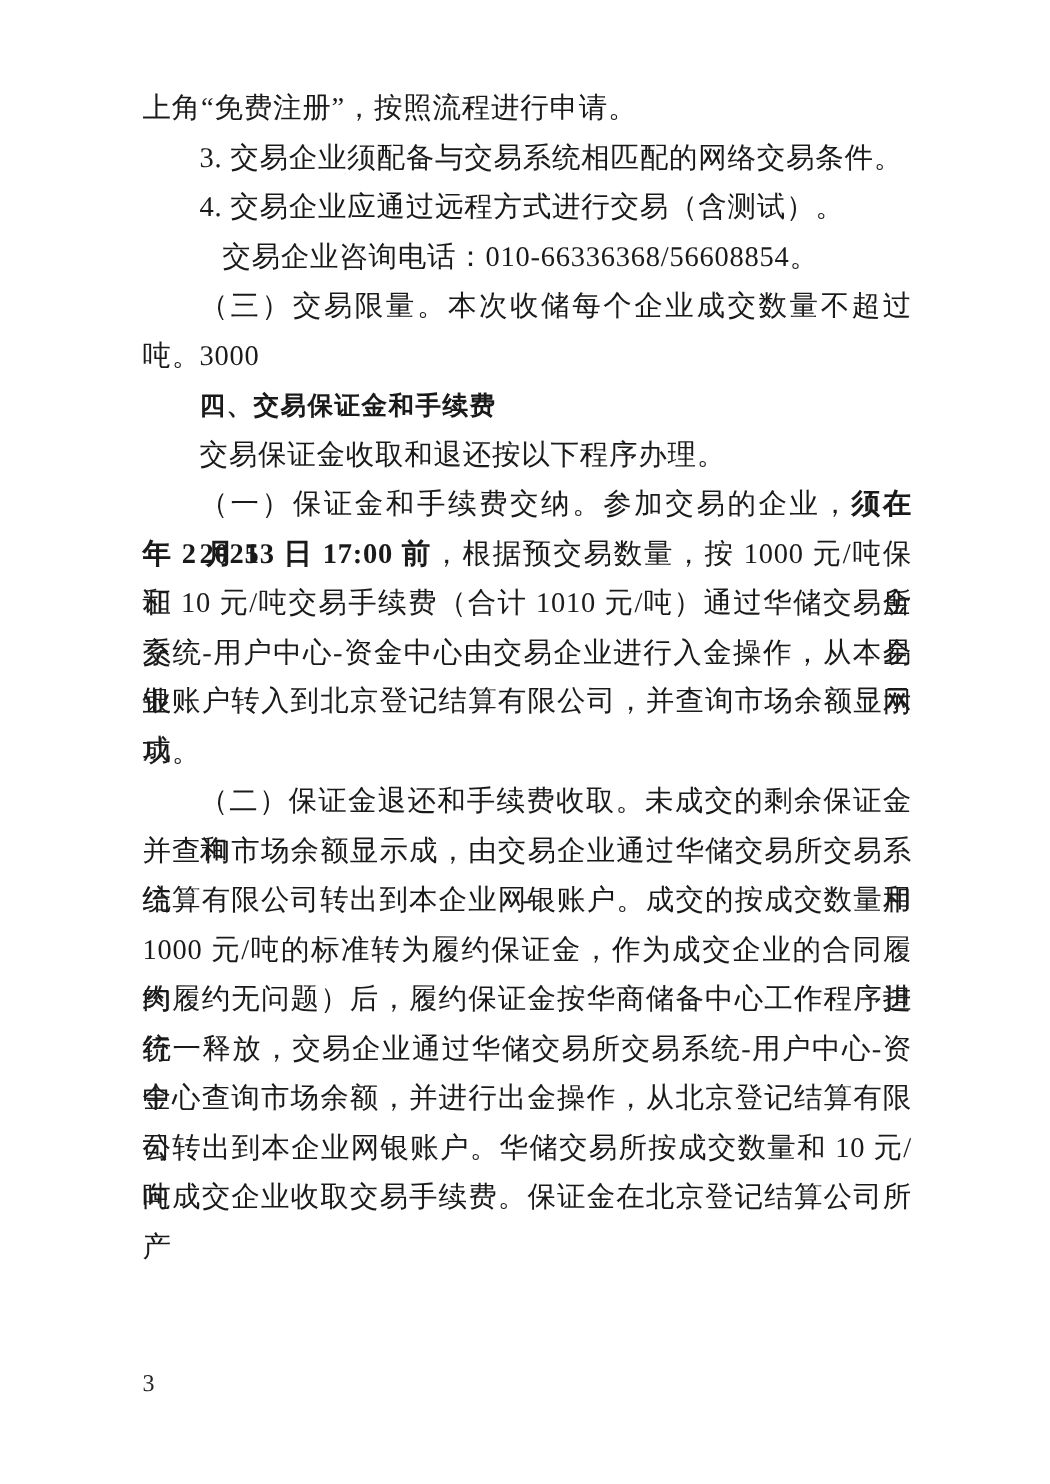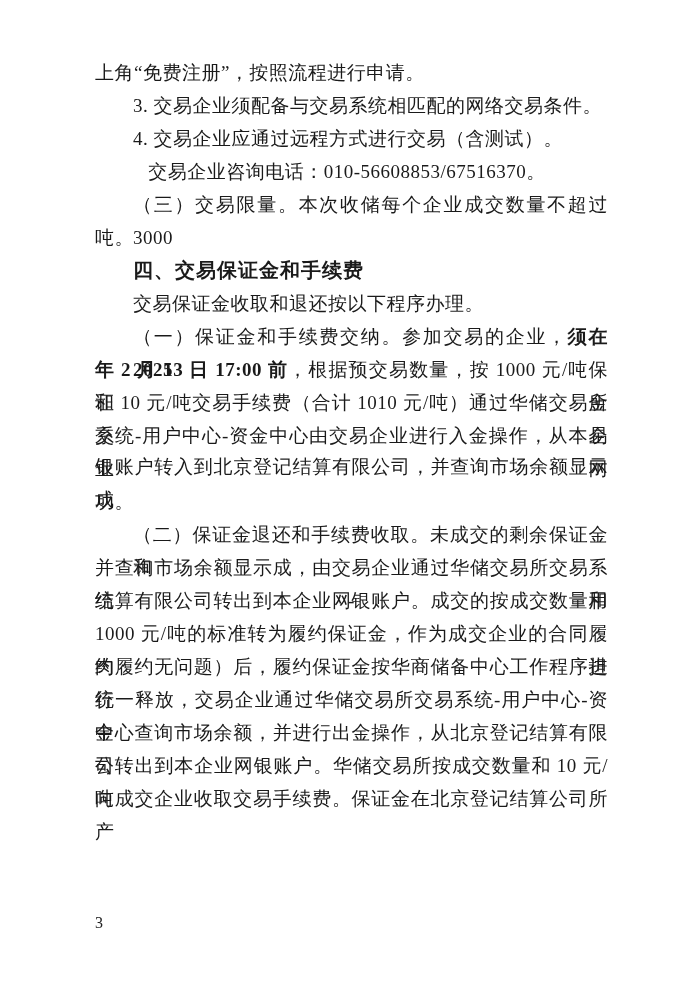--- a/index.html
+++ b/index.html
@@ -30,41 +30,41 @@
   }
   .line.justify {
     white-space: normal;
     text-align: justify;
     text-align-last: justify;
   }
   .line .b { font-weight: 700; }
   .line.heading {
     font-family: "Liberation Sans", "DejaVu Sans", sans-serif;
     font-weight: 700;
-    font-size: 20px;
+    font-size: 17px;
     letter-spacing: 1px;
   }
   .pagenum {
     position: absolute;
     left: 95px; top: 911px;
     font-size: 16px;
     line-height: 24px;
     color: #222222;
     font-family: "Liberation Serif", "DejaVu Serif", serif;
   }
 </style>
 </head>
 <body>
 
 <div class="page">
   <div class="doc" id="doc">
       <div class="line" style="padding-left: 0px;"><span>上角“免费注册”，按照流程进行申请。</span></div>
       <div class="line" style="padding-left: 38px;"><span>3. 交易企业须配备与交易系统相匹配的网络交易条件。</span></div>
       <div class="line" style="padding-left: 38px;"><span>4. 交易企业应通过远程方式进行交易（含测试）。</span></div>
-      <div class="line" style="padding-left: 53.2px;"><span>交易企业咨询电话：010-56608853/67516370。</span></div>
+      <div class="line" style="padding-left: 53.2px;"><span>交易企业咨询电话：010-66336368/56608854。</span></div>
       <div class="line justify" style="padding-left: 38px;"><span>（三）交易限量。本次收储每个企业成交数量不超过 3000</span></div>
       <div class="line" style="padding-left: 0px;"><span>吨。</span></div>
       <div class="line heading" style="padding-left: 38px;"><span class="b">四、交易保证金和手续费</span></div>
       <div class="line" style="padding-left: 38px;"><span>交易保证金收取和退还按以下程序办理。</span></div>
       <div class="line justify" style="padding-left: 38px;"><span>（一）保证金和手续费交纳。参加交易的企业，</span><span class="b">须在 2025</span></div>
       <div class="line justify" style="padding-left: 0px;"><span class="b">年 2 月 13 日 17:00 前</span><span>，根据预交易数量，按 1000 元/吨保证金</span></div>
       <div class="line justify" style="padding-left: 0px;"><span>和 10 元/吨交易手续费（合计 1010 元/吨）通过华储交易所交易</span></div>
       <div class="line justify" style="padding-left: 0px;"><span>系统-用户中心-资金中心由交易企业进行入金操作，从本企业网</span></div>
       <div class="line justify" style="padding-left: 0px; font-family: Liberation Mono, monospace;"><span>银账户转入到北京登记结算有限公司，并查询市场余额显示成</span></div>
       <div class="line" style="padding-left: 0px;"><span>功。</span></div>

